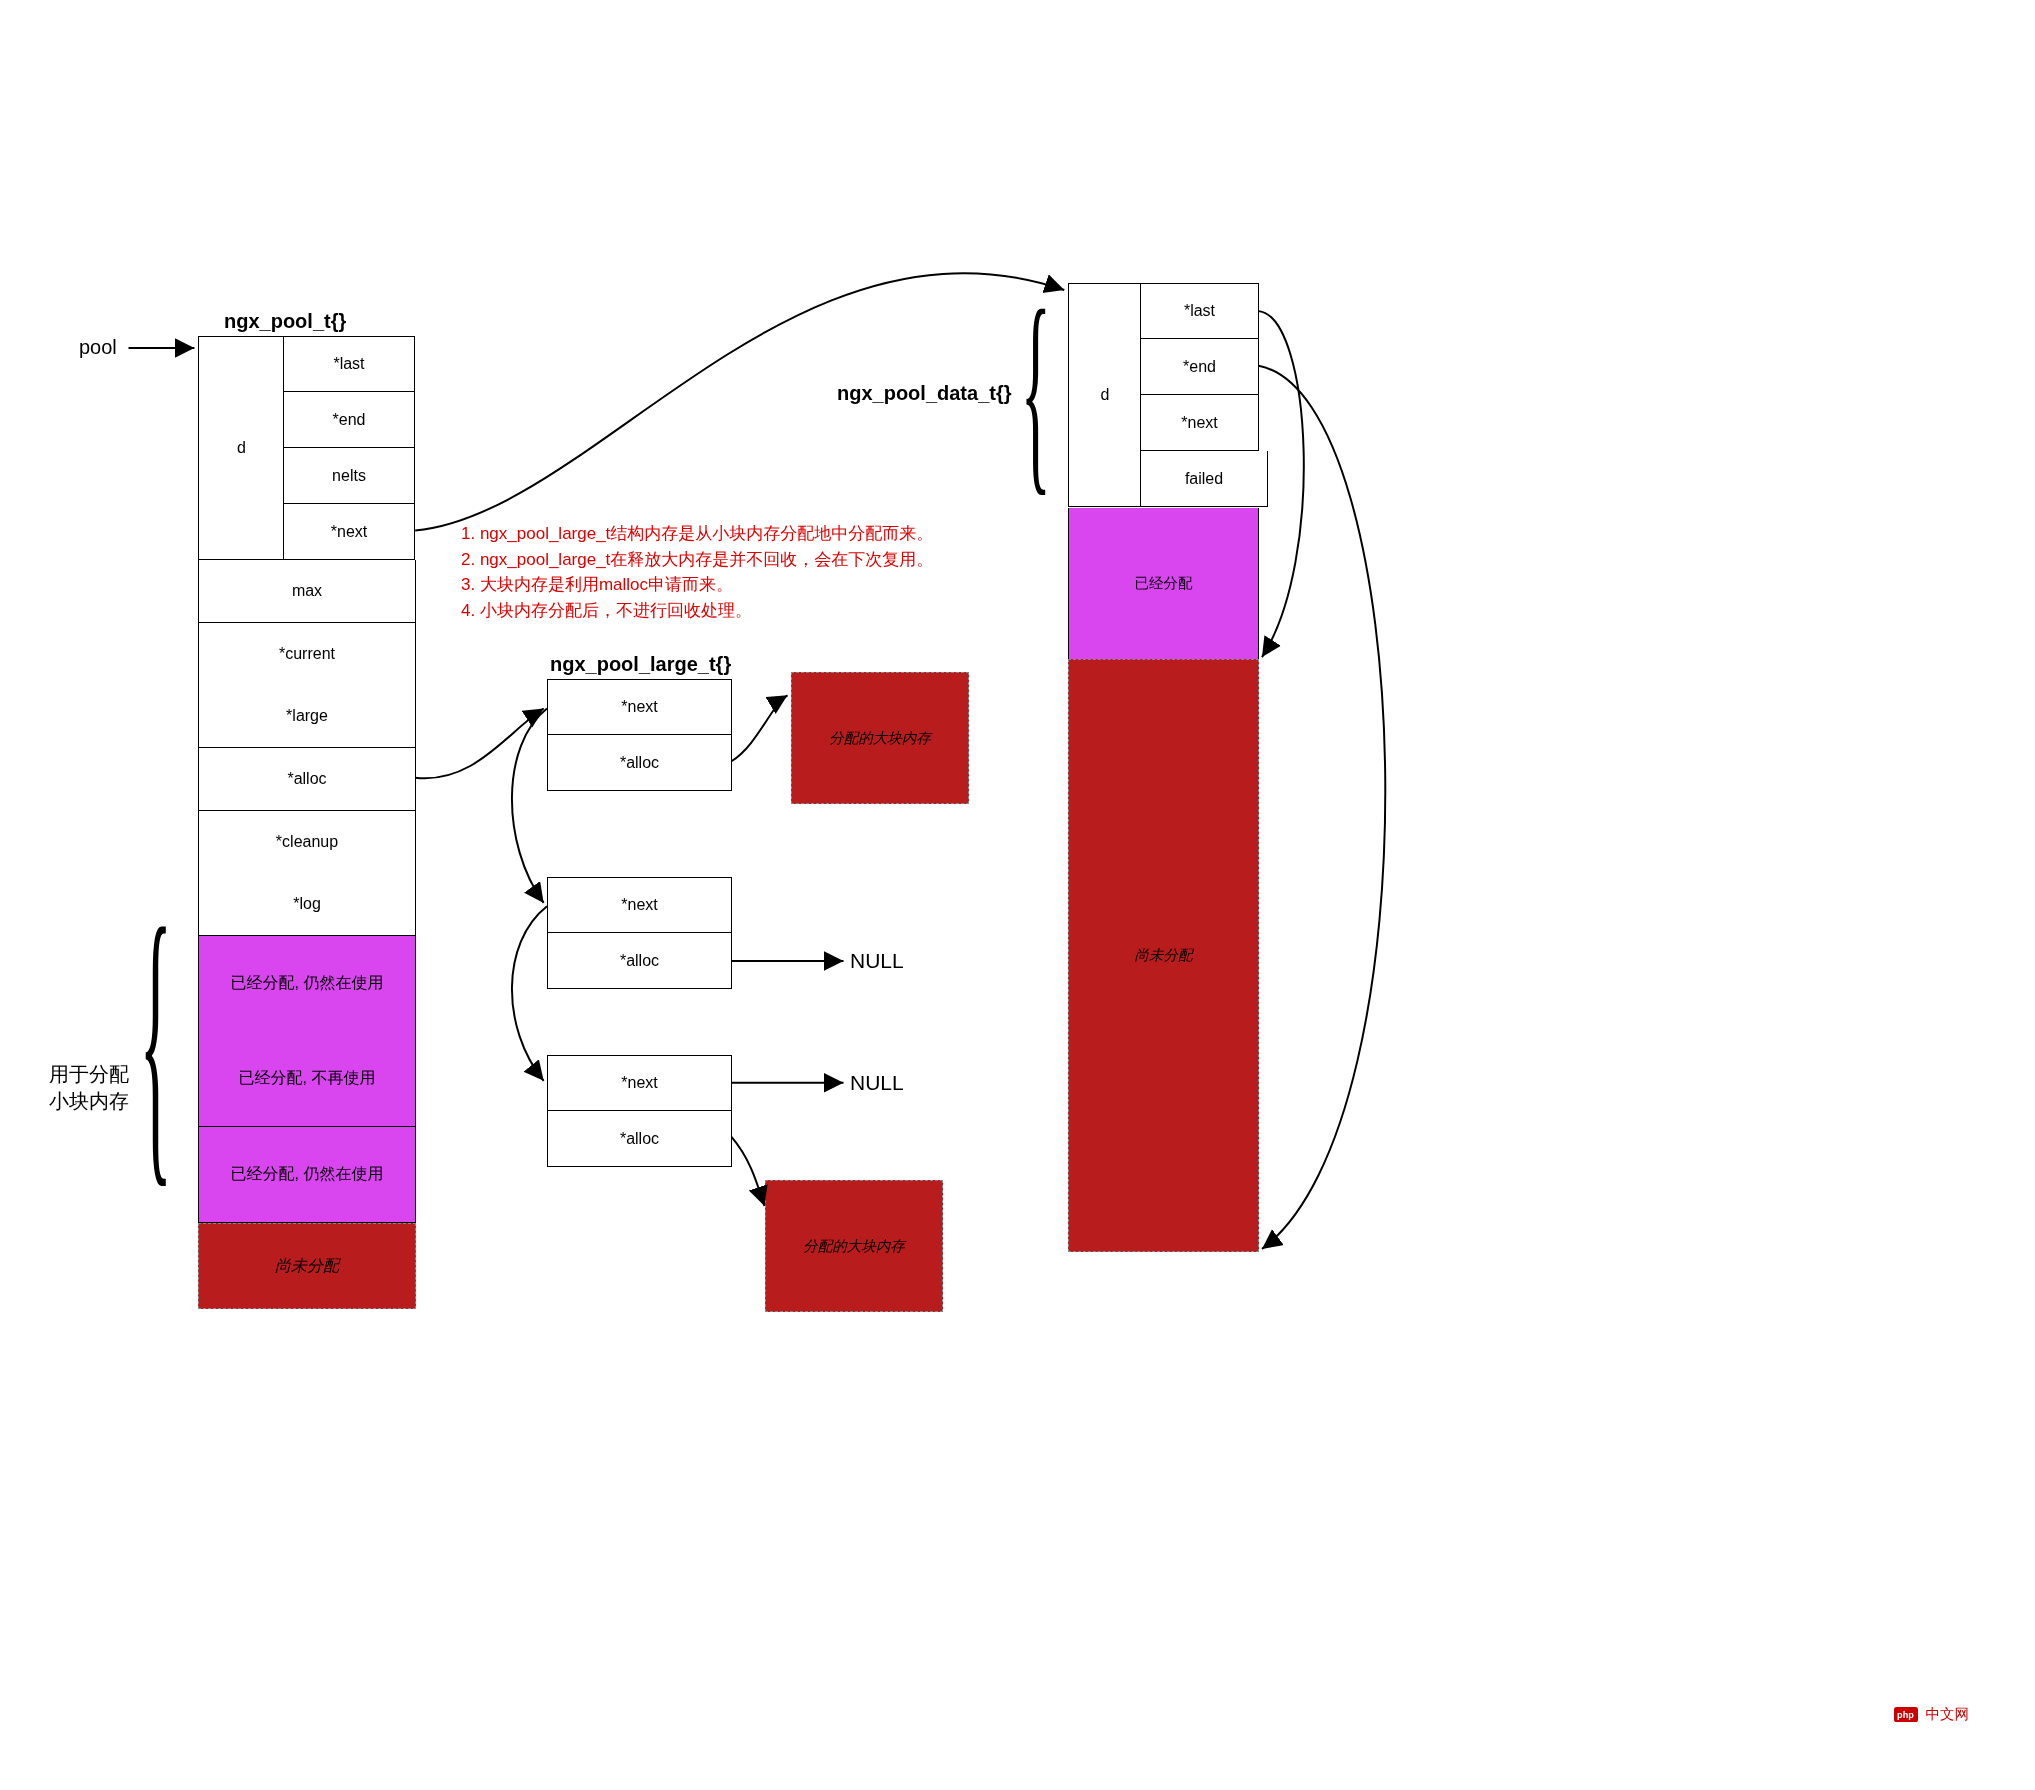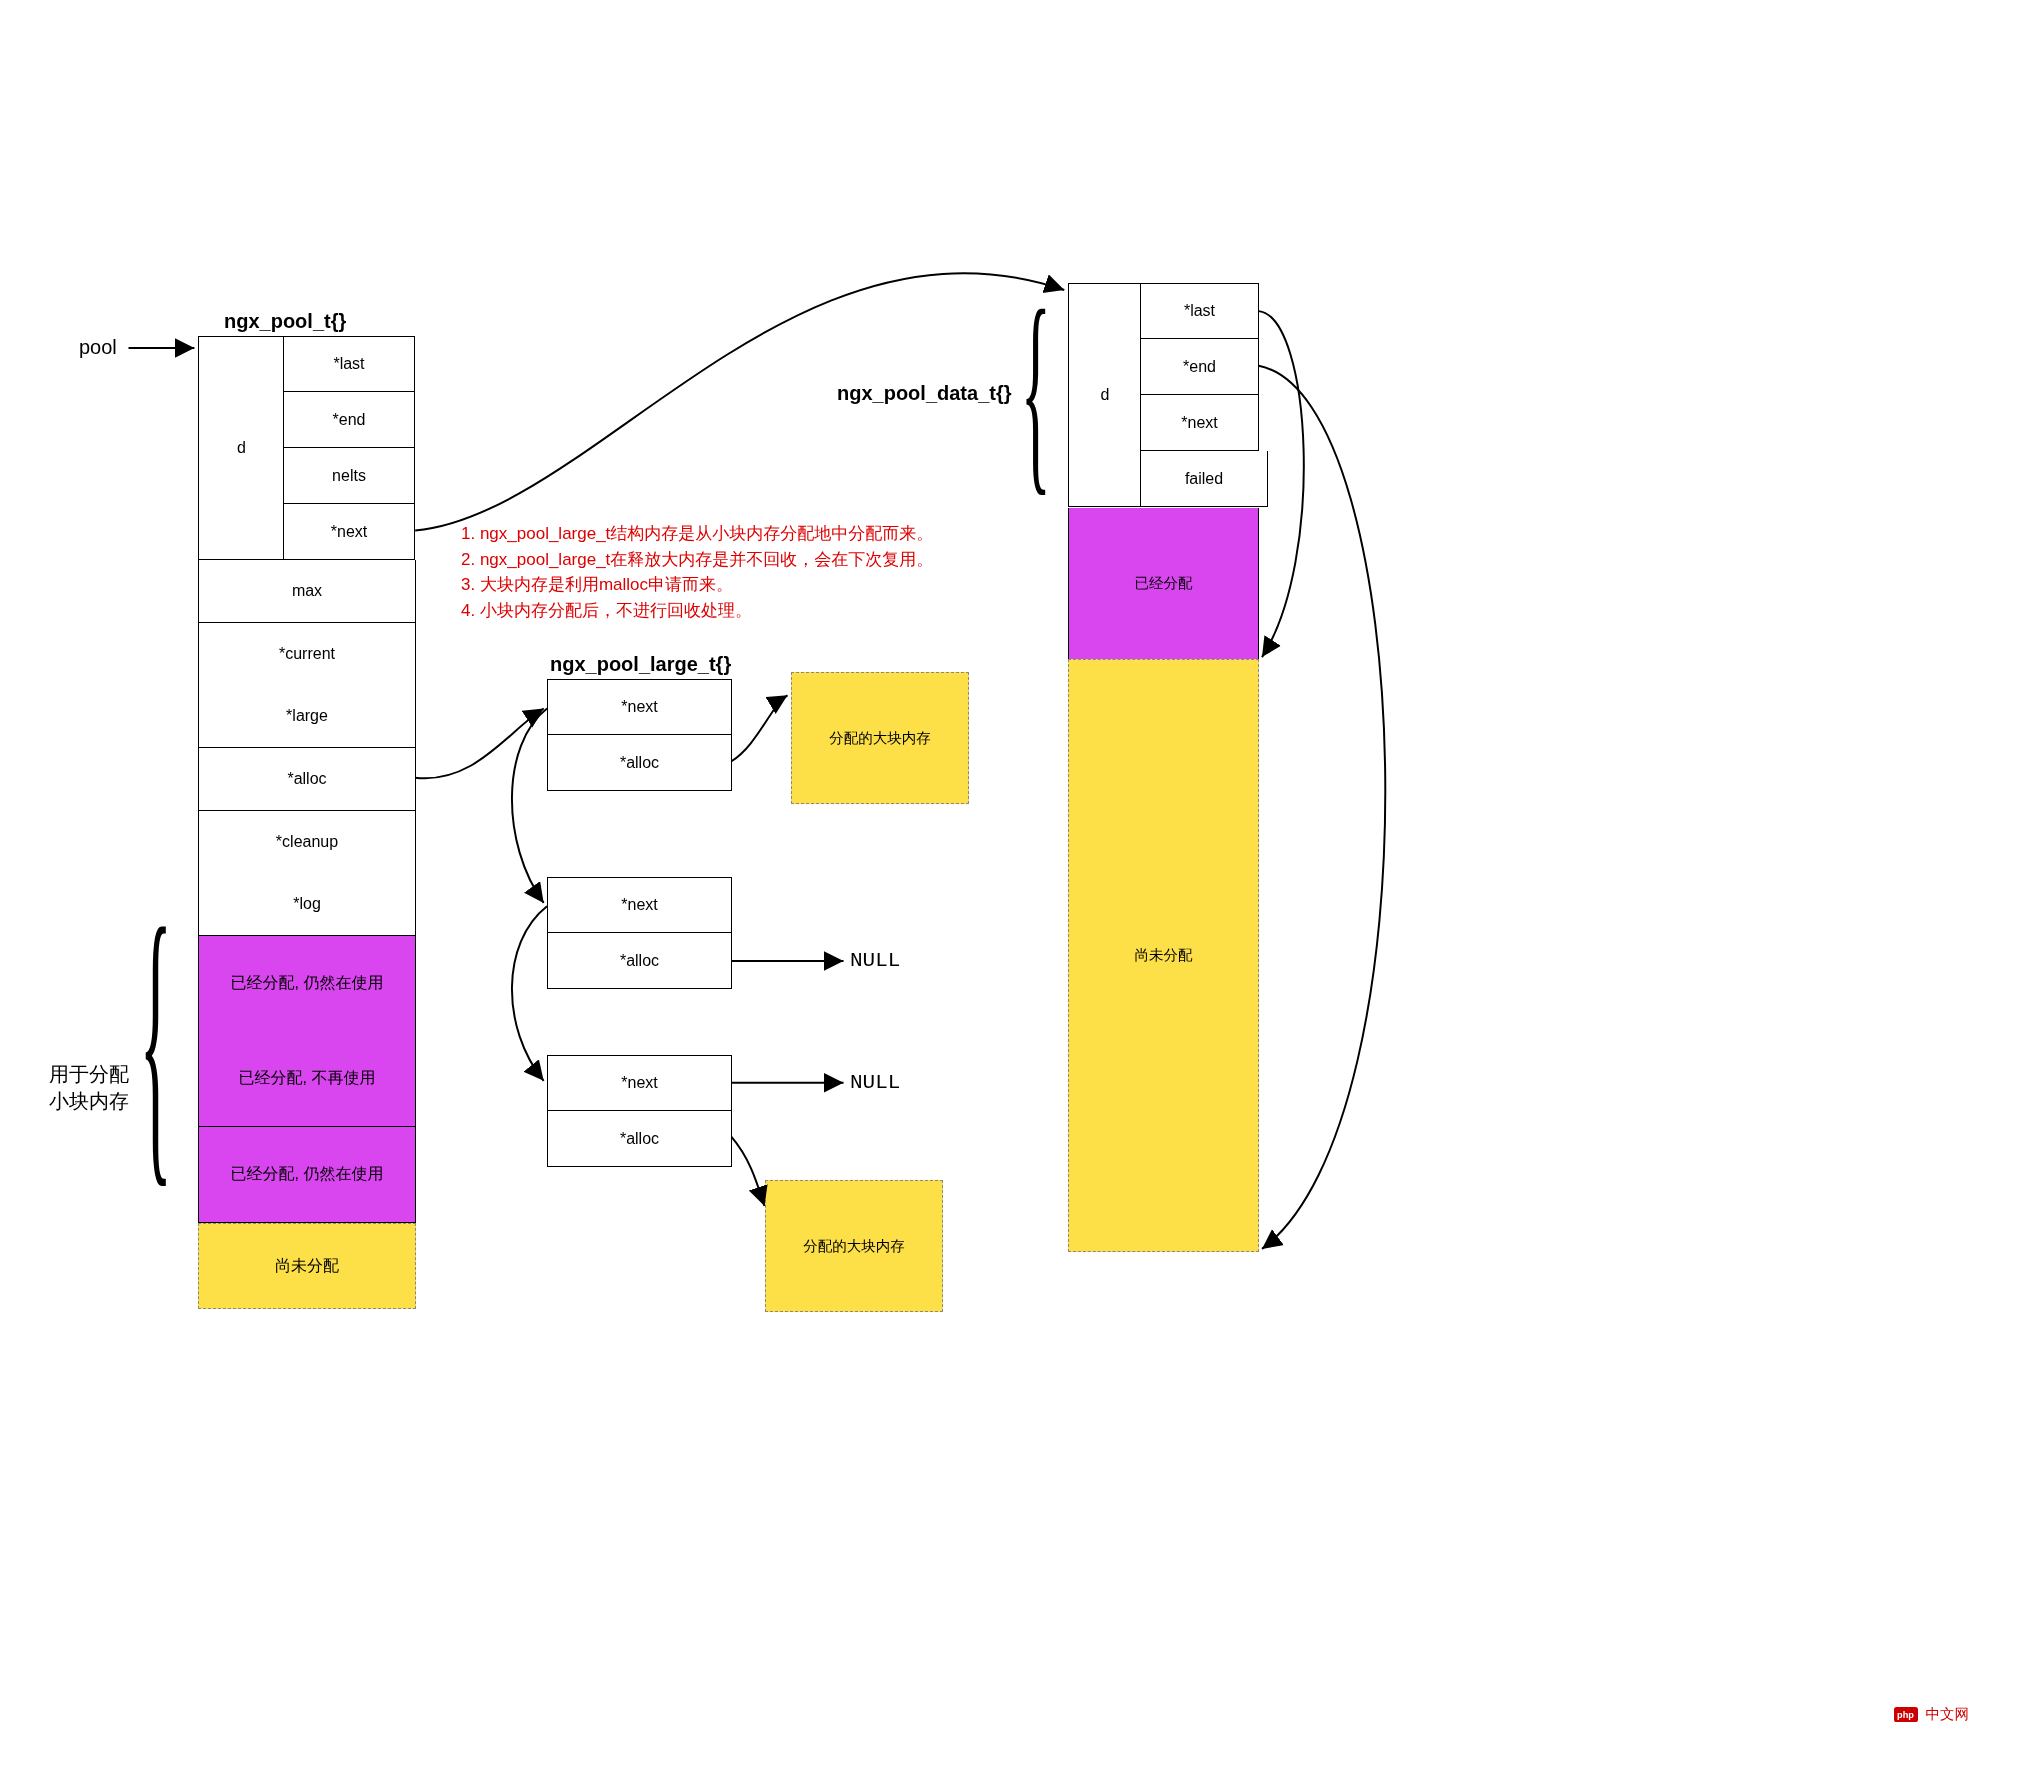--- a/index.html
+++ b/index.html
@@ -15,21 +15,21 @@
   .cell {
     position: absolute;
     border: 1.3px solid #000;
     display: flex;
     align-items: center;
     justify-content: center;
     background: #fff;
     font-size: 16px;
   }
   .shaded { background: #d946ef; }
-  .dashed { border: 1.3px dashed #888; background: #fde047; }
+  .dashed { border: 1.3px dashed #888; background: #b91c1c; font-style: italic; }
   .title {
     position: absolute;
     font-weight: bold;
     font-size: 20px;
   }
   .label {
     position: absolute;
     font-size: 18.5px;
   }
   .note {
@@ -41,21 +41,20 @@
   .brace {
     position: absolute;
     font-size: 224px;
     font-family: "Times New Roman", serif;
     line-height: 1;
     transform: scaleX(0.35);
   }
   .null {
     position: absolute;
     font-size: 21px;
-    font-family: Liberation Mono, monospace;
   }
   svg.arrows {
     position: absolute;
     top: 0; left: 0;
     width: 2035px; height: 1790px;
     pointer-events: none;
   }
   .logo {
     position: absolute;
     font-size: 14.5px;

